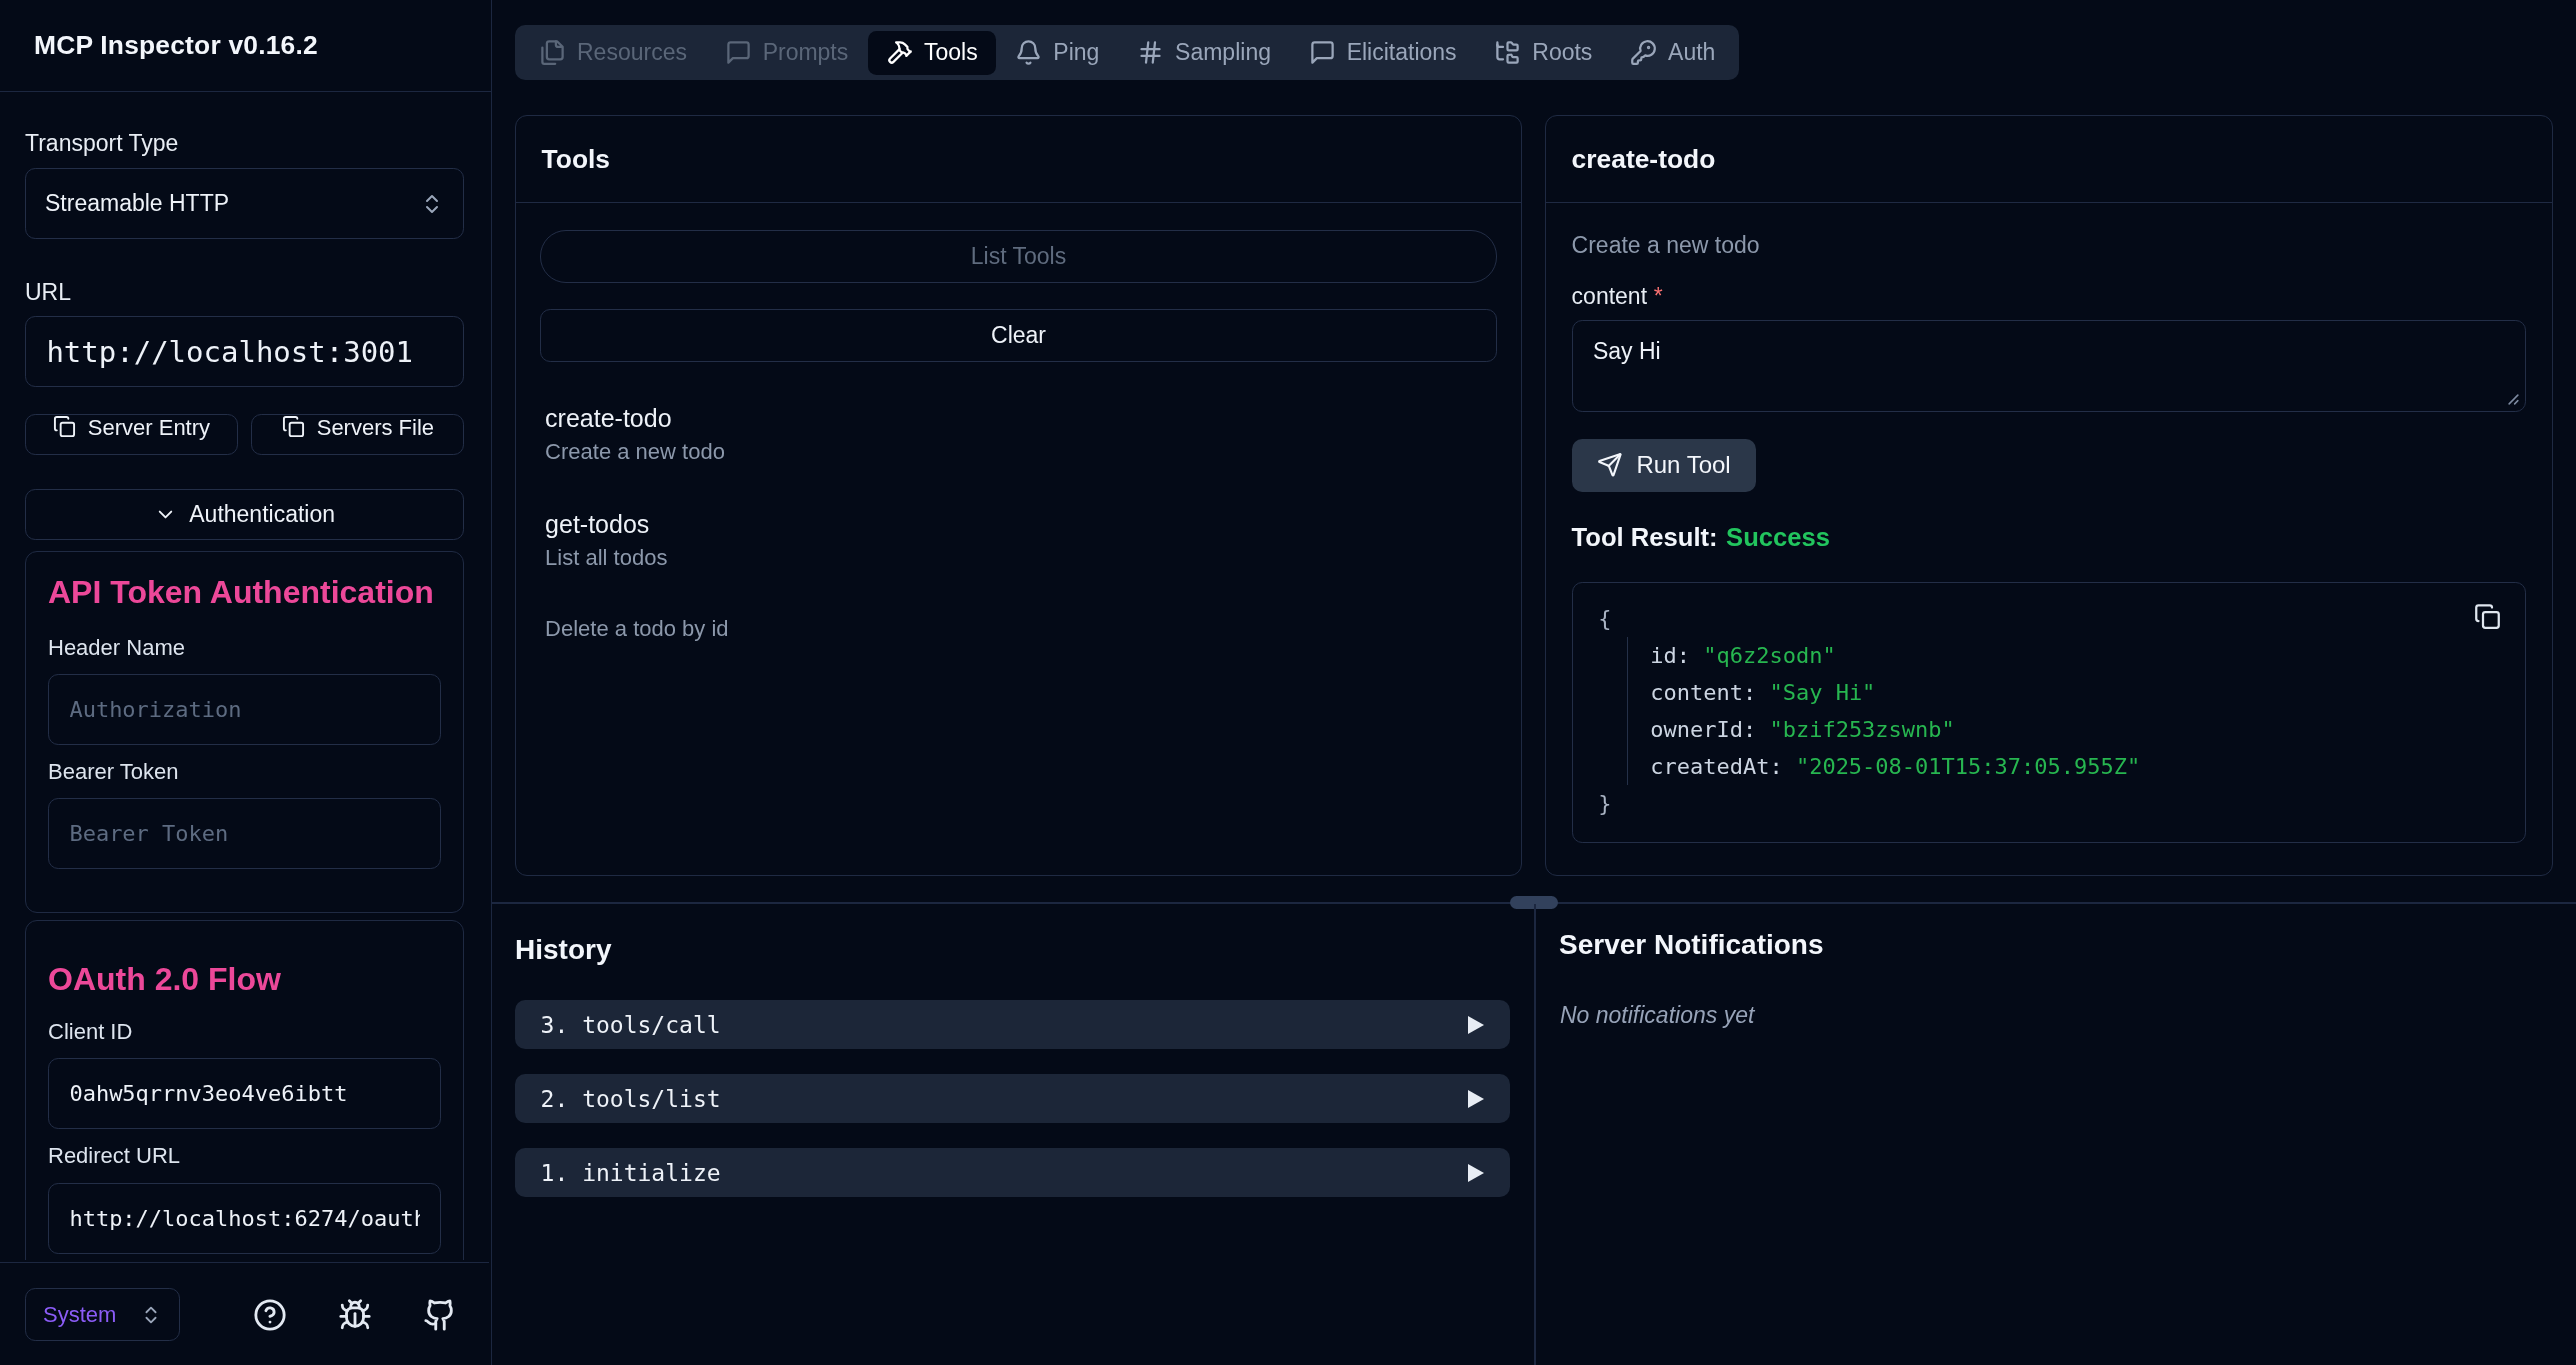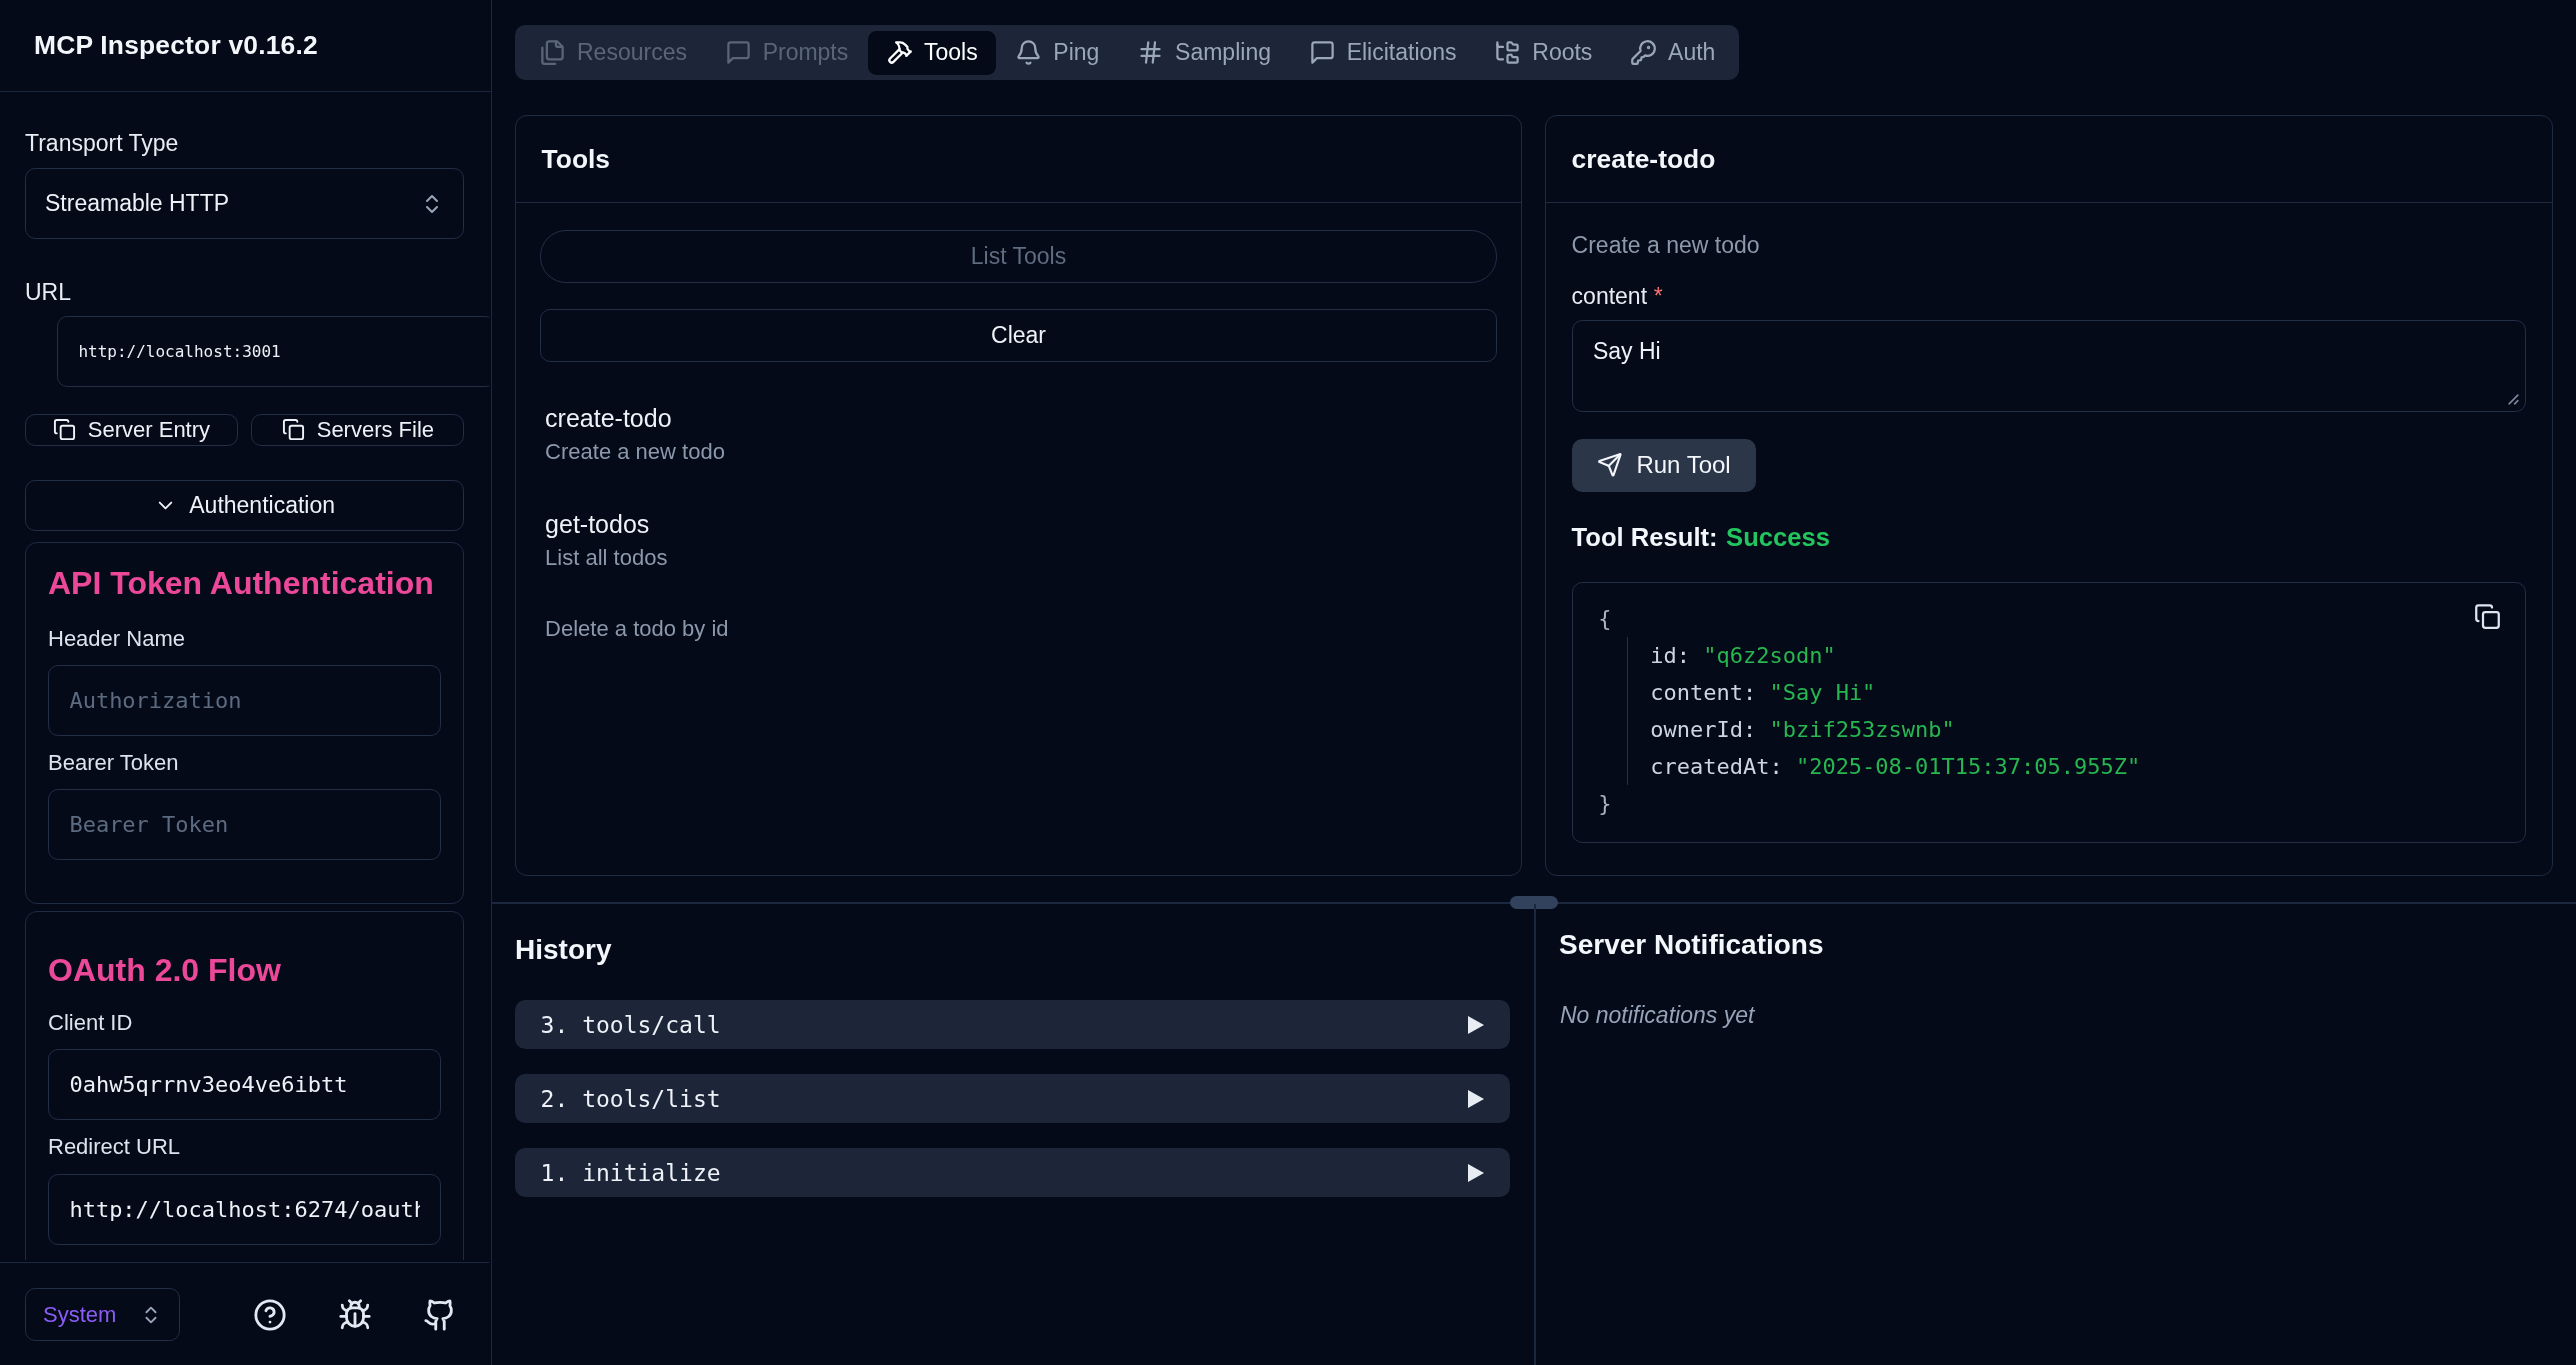--- a/index.html
+++ b/index.html
@@ -23,22 +23,22 @@
   .select-box, .text-input {
     width:100%; height:71px; border:1.7px solid #232e47; border-radius:10.2px;
     display:flex; align-items:center; justify-content:space-between;
     padding:0 19px; background:transparent; color:#eef2f8; font-size:23px;
   }
   input.text-input { display:block; padding:0 20.4px; outline:none; }
   input.text-input::placeholder { color:#5d6b81; }
   .updown-icon { color:#9aa6ba; }
   .btn-row { display:flex; gap:13.6px; }
   .outline-btn {
-    flex:1; height:32px; border:1.7px solid #232e47; border-radius:10.2px; background:transparent;
-    display:flex; align-items:center; justify-content:center; gap:12px;
+    flex:1; height:41px; border:1.7px solid #232e47; border-radius:10.2px; background:transparent;
+    display:flex; justify-content:center; gap:12px;
     color:#eef2f8; font-size:22px; font-weight:500; cursor:pointer;
   }
   .auth-toggle {
     width:100%; height:51px; border:1.7px solid #232e47; border-radius:10.2px; background:transparent;
     display:flex; align-items:center; justify-content:center; gap:12px;
     color:#eef2f8; font-size:23px; font-weight:500; cursor:pointer;
   }
   .side-card { border:1.7px solid #1f2a43; border-radius:12px; padding:22px 22px 43px 22px; }
   .side-card h3 { font-size:32px; font-weight:600; color:#ec4899; }
   .sub-label { font-size:22px; font-weight:500; color:#dde4ee; line-height:25.6px; }
@@ -148,21 +148,21 @@
       <span>Streamable HTTP</span>
       <span class="updown-icon">
         <svg width="24" height="24" viewBox="0 0 24 24" fill="none" stroke="currentColor" stroke-width="2" stroke-linecap="round" stroke-linejoin="round">
             <path d="m7 15 5 5 5-5"></path>
             <path d="m7 9 5-5 5 5"></path>
           </svg>
       </span>
     </div>
 
     <div class="field-label" style="margin-top:40px;">URL</div>
-    <input class="text-input mono" style="margin-top: 10.2px; font-size: 16px; margin-left: 32px;" value="http://localhost:3001">
+    <input class="text-input mono" style="margin-top: 10.2px; font-size: 29px;" value="http://localhost:3001">
 
     <div class="btn-row" style="margin-top:26.4px;">
       <button class="outline-btn">
         <span>
           <svg width="23" height="23" viewBox="0 0 24 24" fill="none" stroke="currentColor" stroke-width="2" stroke-linecap="round" stroke-linejoin="round">
               <rect x="8" y="8" width="14" height="14" rx="2" ry="2"></rect>
               <path d="M4 16c-1.1 0-2-.9-2-2V4c0-1.1.9-2 2-2h10c1.1 0 2 .9 2 2"></path>
             </svg>
         </span>
         <span>Server Entry</span>

